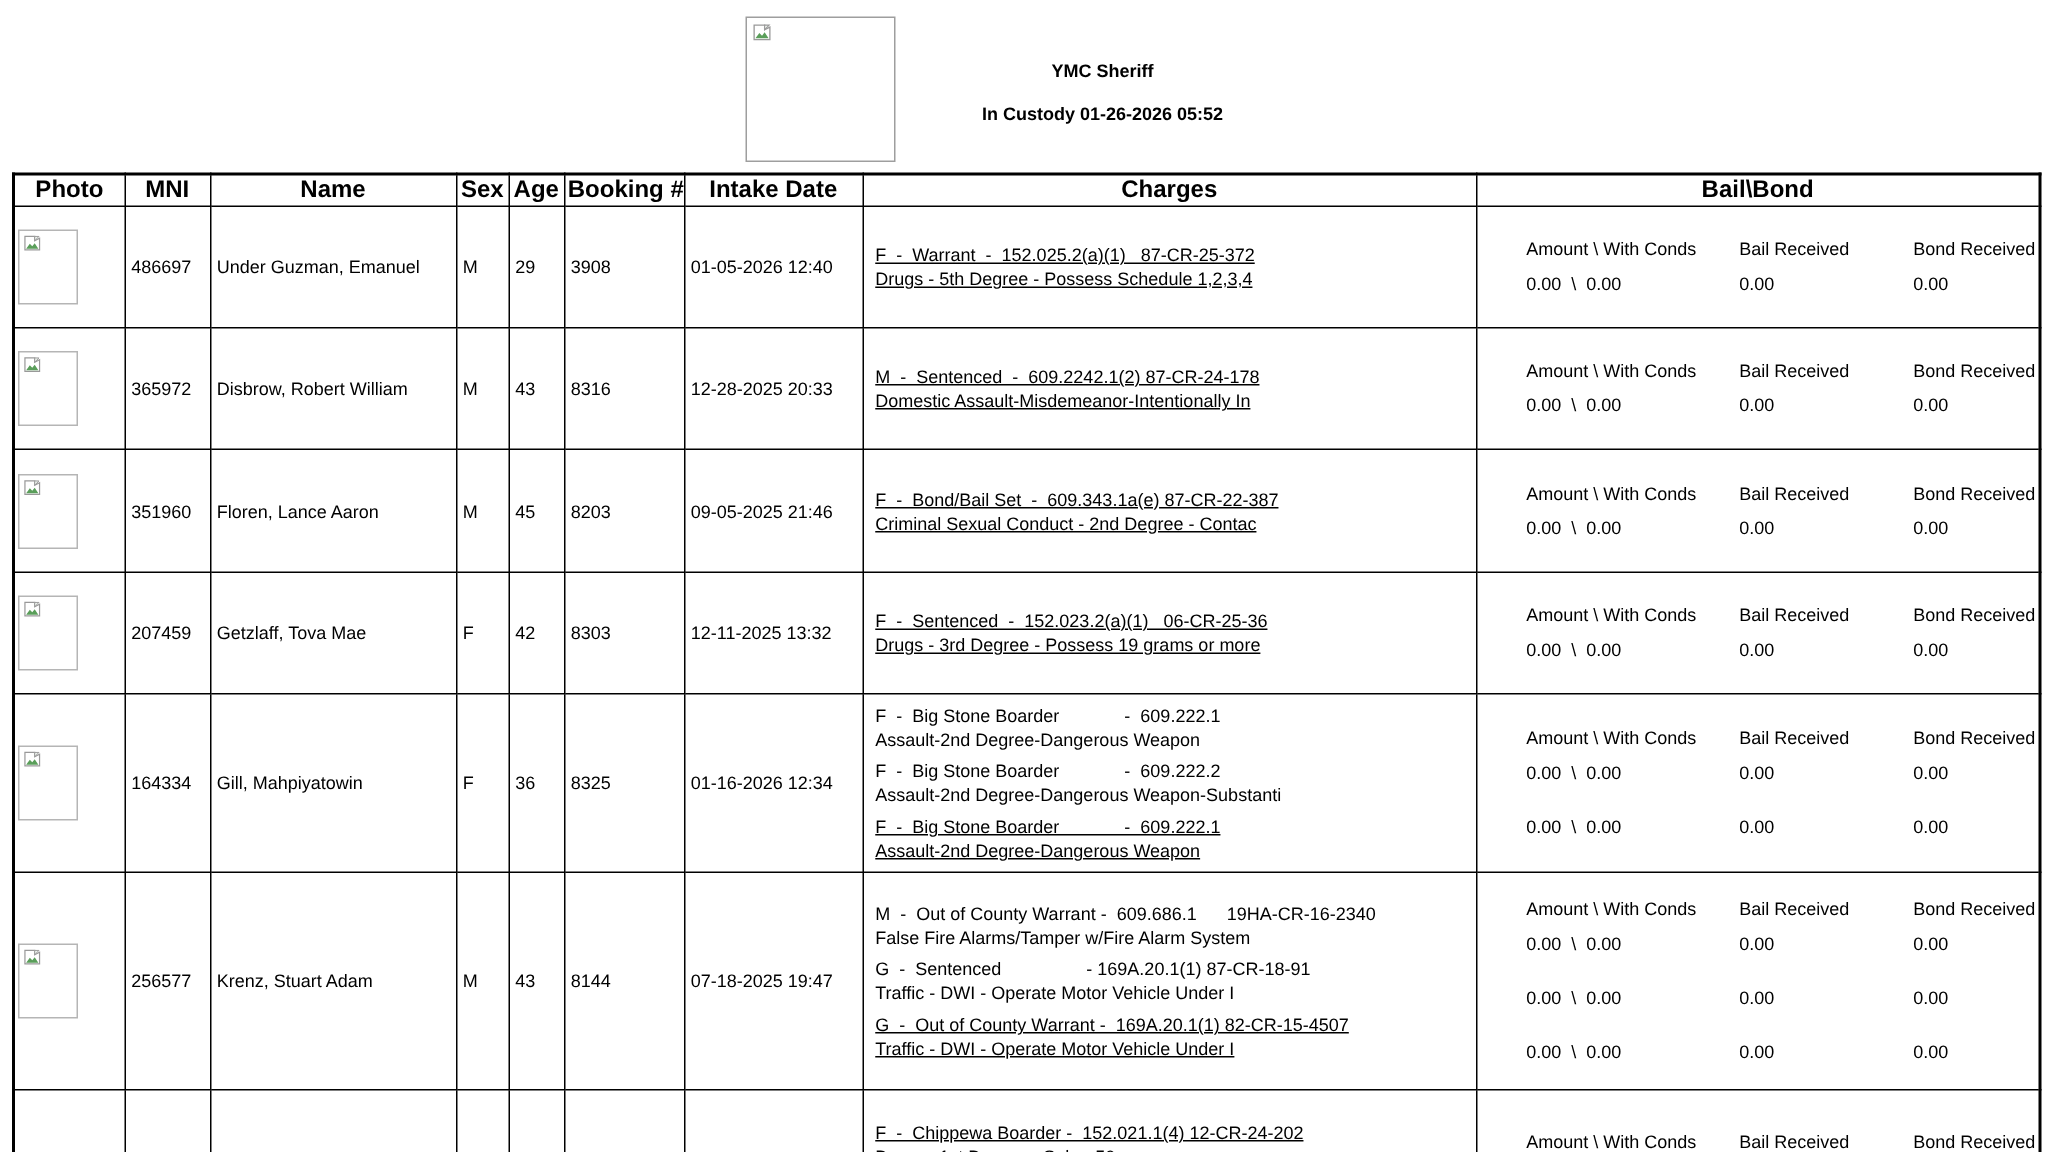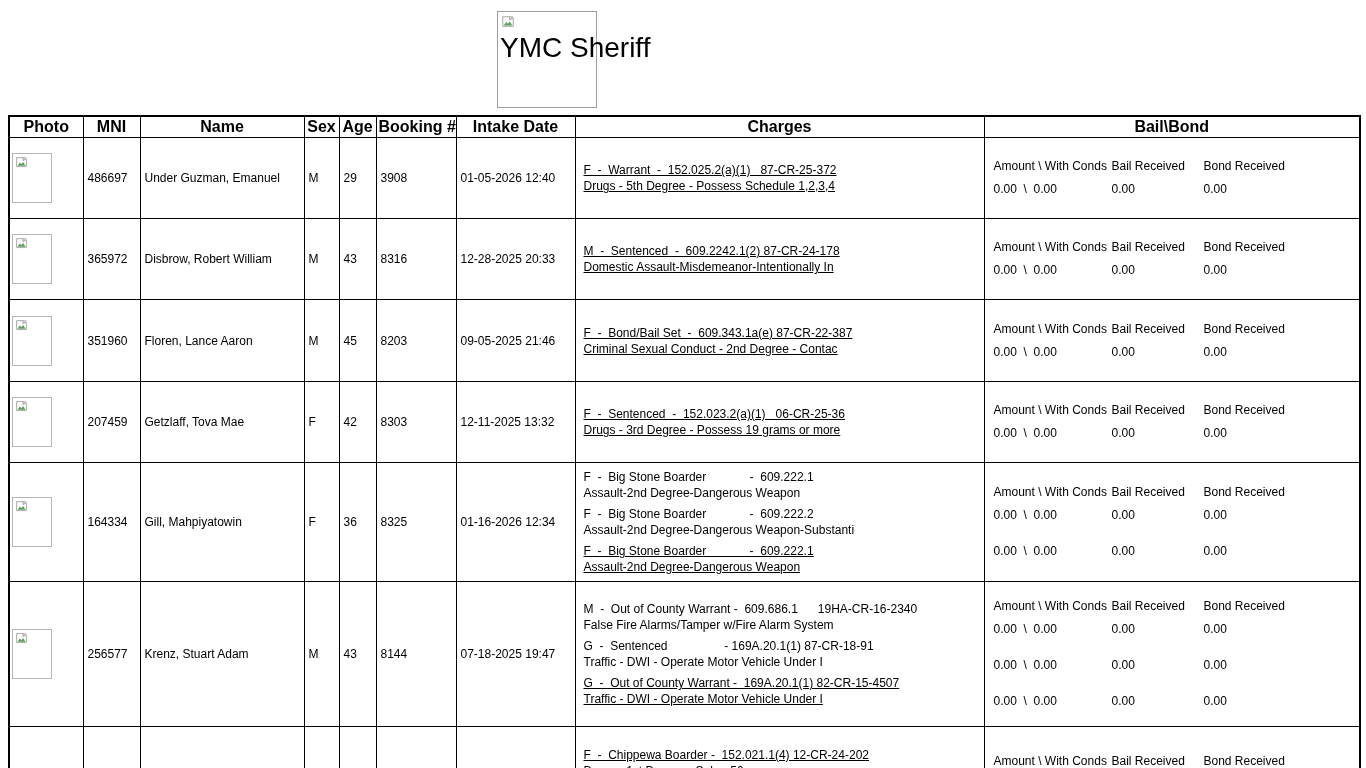--- a/index.html
+++ b/index.html
@@ -9,21 +9,21 @@
     font-family:"Liberation Sans", sans-serif;
   }
   .header { position:relative; height:115px; }
   .logo-box {
     position:absolute; left:497px; top:11px;
     width:100px; height:97px; box-sizing:border-box;
     border:1px solid #9e9e9e; background:#fff; padding:3px;
   }
   .titles {
     position:absolute; left:500px; top:33px; width:470px;
-    font-size:28px; line-height:29px; font-weight:400;
+    text-align:center; font-size:12px; line-height:29px; font-weight:700;
   }
   table.roster {
     position:absolute; left:8px; top:115px;
     width:1351px; table-layout:fixed;
     border-collapse:collapse; border:2px solid #000;
   }
   .roster th, .roster td { border:1px solid #000; overflow:hidden; }
   .roster thead th {
     height:18px; font-size:16px; font-weight:bold;
     text-align:center; padding:1px 2px; white-space:nowrap;
@@ -34,21 +34,21 @@
     width:40px; height:50px; box-sizing:border-box;
     border:1px solid #b5b5b5; background:#fff; padding:2px;
   }
   td.c-charges { padding:6px 8px; }
   .charge-block { margin-bottom:5px; }
   .charge-block:last-child { margin-bottom:0;text-decoration:underline; }
   .charge-l1, .charge-l2 { line-height:16px; white-space:pre; font-size:12px; }
   td.c-bail { padding:0; }
   .bail-wrap { padding-left:9px; }
   .bail-line { line-height:13px; }
-  .bail-line span { display:inline-block; white-space:pre; vertical-align:top; }
+  .bail-line span { display:inline-block; white-space:pre; vertical-align:top;margin-left:24px; }
   .bail-line .b1 { width:118px; }
   .bail-line .b2 { width:92px; }
   .bail-head { margin-bottom:10px; }
   .bail-value + .bail-value { margin-top:23px; }
   
   tr.partial td { vertical-align:top; }
   tr.partial .charges-wrap { margin-top:14px; }
   tr.partial .bail-wrap { margin-top:28px; }
 </style>
 </head>
@@ -57,20 +57,21 @@
 <div class="header">
   <div class="logo-box">
     <svg width="14" height="14" viewBox="0 0 16 16">
       <path d="M2 2 L10 2 L10 5.5 L14 3.5 L14 13 L2 13 Z" fill="#ffffff" stroke="#999999" stroke-width="1"></path>
       <path d="M3 12 L6 8 L8 10 L10 7.5 L13 12 Z" fill="#5a9e5a"></path>
       <path d="M10 2 L13.5 2 L10 5.5 Z" fill="#eef4ee" stroke="#999999" stroke-width="0.8"></path>
     </svg>
   </div>
   <div class="titles">
     <div>YMC Sheriff</div>
+    <div>In Custody 01-26-2026 05:52</div>
   </div>
 </div>
 
 <table class="roster">
   <colgroup>
     <col style="width:74px">
       <col style="width:57px">
       <col style="width:164px">
     <col style="width:35px">
       <col style="width:37px">

